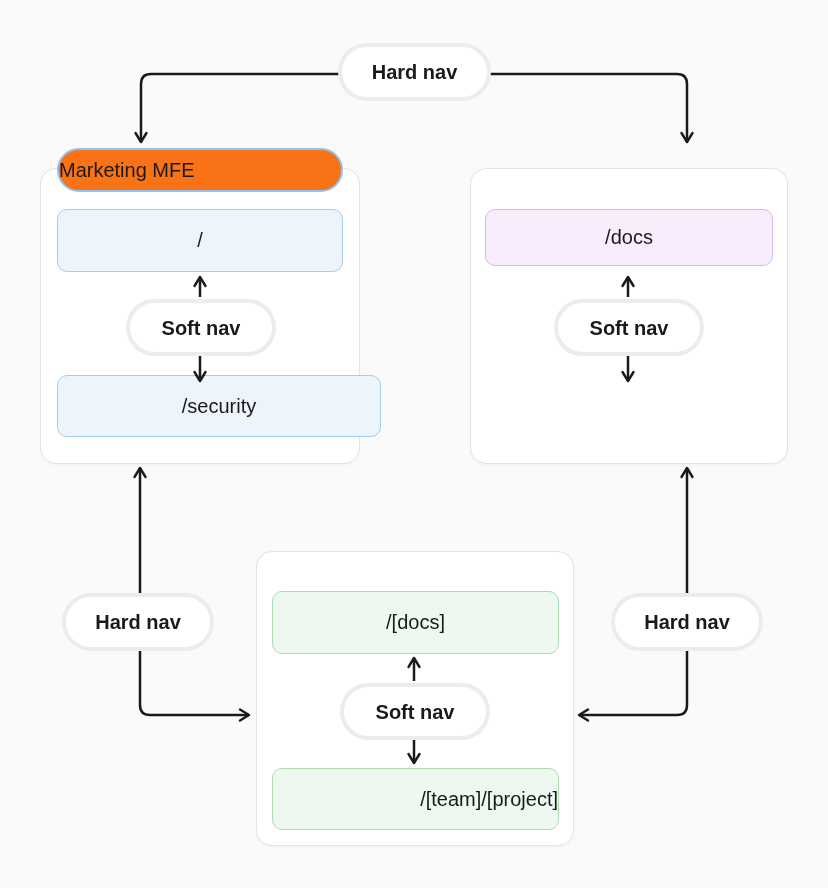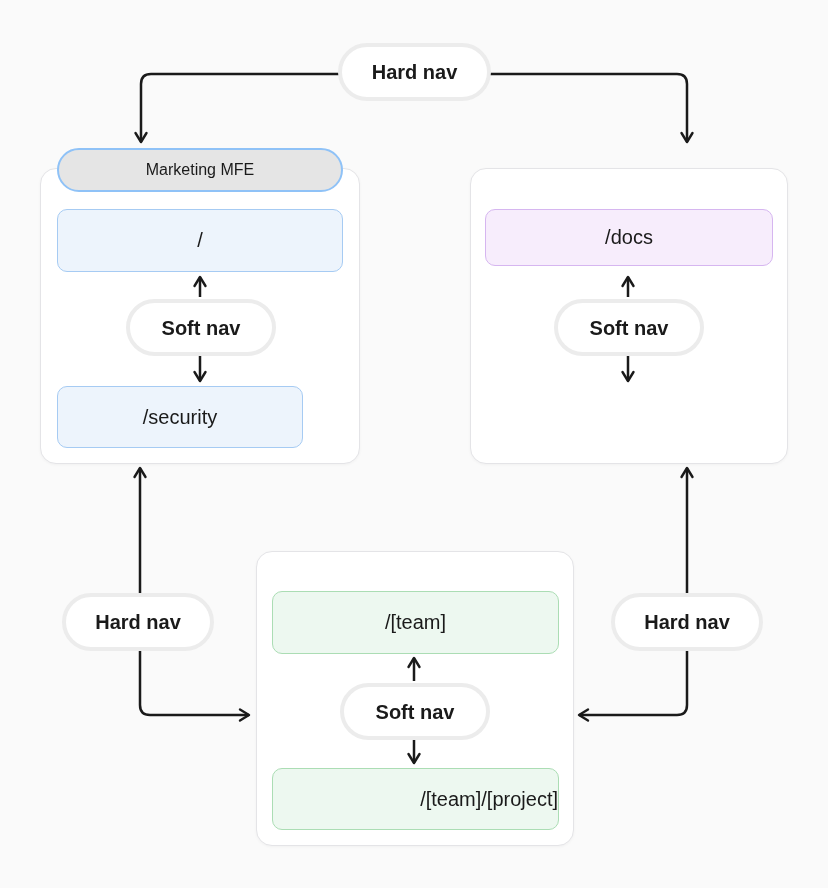--- a/index.html
+++ b/index.html
@@ -23,48 +23,48 @@
     border-radius: 16px;
     box-shadow: 0 1px 3px rgba(0,0,0,0.04);
   }
   .card-marketing { left: 40px;  top: 168px; width: 318px; height: 294px; }
   .card-docs      { left: 470px; top: 168px; width: 316px; height: 294px; }
   .card-dashboard { left: 256px; top: 551px; width: 316px; height: 293px; }
 
   
   .mfe-pill {
     position: absolute;
-    background: #e5e5e5;
+    background: #f97316;
     border: 2px solid var(--pill-border, #ccc);
     border-radius: 999px;
     display: flex;
     align-items: center;
-    justify-content: center;
-    font-size: 16px;
+    justify-content: flex-start;
+    font-size: 20px;
     line-height: 1;
     box-sizing: border-box;
   }
   .card-marketing .mfe-pill { left: 16px; top: -21px; width: 286px; height: 44px; }
   .card-docs      .mfe-pill { left: 22px; top: -22px; width: 271px; height: 45px; }
   .card-dashboard .mfe-pill { left: 23px; top: -22px; width: 269px; height: 44px; }
 
   
   .route-box {
     position: absolute;
     background: var(--box-bg, #eee);
     border: 1px solid var(--box-border, #ccc);
     border-radius: 10px;
     display: flex;
     align-items: center;
     justify-content: center;
     font-size: 20px;
     box-sizing: border-box;
   }
   .card-marketing .route-top    { left: 16px; top: 40px;  width: 286px; height: 63px; }
-  .card-marketing .route-bottom { left: 16px; top: 217px; width: 246px; height: 62px; }
+  .card-marketing .route-bottom { left: 16px; top: 206px; width: 324px; height: 62px; }
   .card-docs .route-top         { left: 14px; top: 40px;  width: 288px; height: 57px; }
   .card-docs .route-bottom      { left: 14px; top: 217px; width: 288px; height: 62px; }
   .card-dashboard .route-top    { left: 15px; top: 39px;  width: 287px; height: 63px; }
   .card-dashboard .route-bottom { left: 15px; top: 216px; width: 287px; height: 62px; justify-content: flex-end; }
 
   
   .nav-pill {
     position: absolute;
     background: #ffffff;
     border: 4px solid #ececec;
@@ -123,21 +123,21 @@
     <div class="route-box route-top">
       <span>/docs</span>
     </div>
     <div class="nav-pill soft-pill">
       <span>Soft nav</span>
     </div>
   </div>
 
   <div class="card card-dashboard" style="--pill-border: #9fd8a9; --box-bg: #edf8f0; --box-border: #abddb4;">
     <div class="route-box route-top">
-      <span>/[team]</span>
+      <span>/[docs]</span>
     </div>
     <div class="nav-pill soft-pill">
       <span>Soft nav</span>
     </div>
     <div class="route-box route-bottom">
       <span>/[team]/[project]</span>
     </div>
   </div>
 
   <svg class="connectors" viewBox="0 0 828 888" aria-hidden="true">

